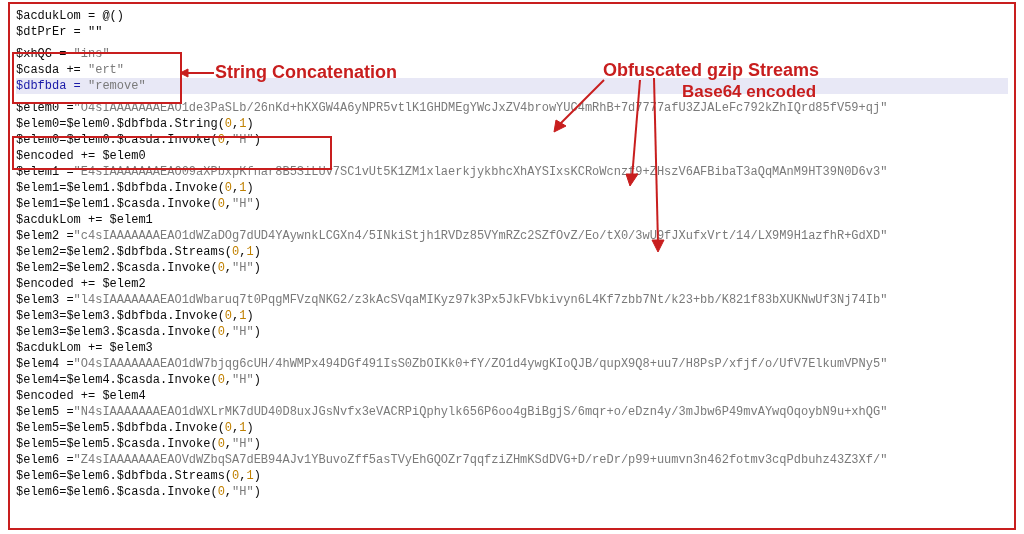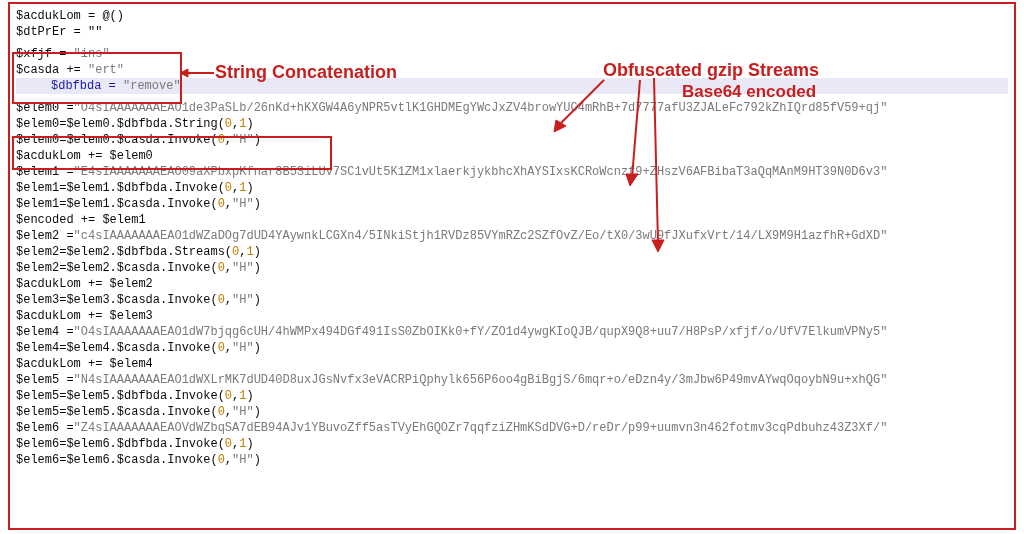--- a/index.html
+++ b/index.html
@@ -20,21 +20,21 @@
     .str { color:#7a7a7a; }
     .punc{ color:#0a0a0a; }
     .highlight-line { background:#e8e8f6; }
     .spacer { height:6px; }
     .small-box {
       position:absolute;
       border:2px solid #c81e1e;
       pointer-events:none;
     }
     .box1 { left:12px; top:52px; width:170px; height:52px; }
-    .kwblue { color:#1a1aa8;padding-left:35px; }
+    .kwblue { color:#1a1aa8; }
     .box2 { left:12px; top:136px; width:320px; height:34px; }
     
     
     .ann-label {
       position:absolute;
       color:#c81e1e;
       font-family:Arial,Helvetica,sans-serif;
       font-weight:700;
       white-space:nowrap;
     }
@@ -53,53 +53,55 @@
 <body>
 
 <div class="canvas">
 
   <div class="code-area">
 
     <div class="line"><span class="kw">$acdukLom = @()</span></div>
     <div class="line"><span class="kw">$dtPrEr = ""</span></div>
     <div class="spacer"></div>
 
-    <div class="line"><span class="kw">$xfjf = </span><span class="str">"ins"</span></div>
+    <div class="line"><span class="kw">$xhQG = </span><span class="str">"ins"</span></div>
     <div class="line"><span class="kw">$casda += </span><span class="str">"ert"</span></div>
     <div class="line highlight-line"><span class="kwblue">$dbfbda = </span><span class="str">"remove"</span></div>
     <div class="spacer"></div>
 
     <div class="line"><span class="kw">$elem0 =</span><span class="str">"O4sIAAAAAAAEAO1de3PaSLb/26nKd+hKXGW4A6yNPR5vtlK1GHDMEgYWcJxZV4browYUC4mRhB+7d7777afU3ZJALeFc792kZhIQrd85fV59+qj"</span></div>
     <div class="line"><span class="kw">$elem0=$elem0.$dbfbda.String(</span><span class="num">0</span><span class="punc">,</span><span class="num">1</span><span class="punc">)</span></div>
     <div class="line"><span class="kw">$elem0=$elem0.$casda.Invoke(</span><span class="num">0</span><span class="punc">,</span><span class="str">"H"</span><span class="punc">)</span></div>
-    <div class="line"><span class="kw">$acdukLom  += $elem0</span></div>
+    <div class="line"><span class="kw">$encoded  += $elem0</span></div>
 
     <div class="line"><span class="kw">$elem1 =</span><span class="str">"E4sIAAAAAAAEAO09aXPbxpKfnar8B5SiLUv7SC1vUt5K1ZM1xlaerkjykbhcXhAYSIxsKCRoWcnzf9+ZHszV6AFBibaT3aQqMAnM9HT39N0D6v3"</span></div>
     <div class="line"><span class="kw">$elem1=$elem1.$dbfbda.Invoke(</span><span class="num">0</span><span class="punc">,</span><span class="num">1</span><span class="punc">)</span></div>
     <div class="line"><span class="kw">$elem1=$elem1.$casda.Invoke(</span><span class="num">0</span><span class="punc">,</span><span class="str">"H"</span><span class="punc">)</span></div>
-    <div class="line"><span class="kw">$encoded += $elem1</span></div>
+    <div class="line"><span class="kw">$acdukLom += $elem1</span></div>
 
     <div class="line"><span class="kw">$elem2 =</span><span class="str">"c4sIAAAAAAAEAO1dWZaDOg7dUD4YAywnkLCGXn4/5INkiStjh1RVDz85VYmRZc2SZfOvZ/Eo/tX0/3wU9fJXufxVrt/14/LX9M9H1azfhR+GdXD"</span></div>
     <div class="line"><span class="kw">$elem2=$elem2.$dbfbda.Streams(</span><span class="num">0</span><span class="punc">,</span><span class="num">1</span><span class="punc">)</span></div>
     <div class="line"><span class="kw">$elem2=$elem2.$casda.Invoke(</span><span class="num">0</span><span class="punc">,</span><span class="str">"H"</span><span class="punc">)</span></div>
-    <div class="line"><span class="kw">$acdukLom += $elem2</span></div>
+    <div class="line"><span class="kw">$encoded += $elem2</span></div>
 
+    <div class="line"><span class="kw">$elem3 =</span><span class="str">"l4sIAAAAAAAEAO1dWbaruq7t0PqgMFVzqNKG2/z3kAcSVqaMIKyz97k3Px5JkFVbkivyn6L4Kf7zbb7Nt/k23+bb/K821f83bXUKNwUf3Nj74Ib"</span></div>
+    <div class="line"><span class="kw">$elem3=$elem3.$dbfbda.Invoke(</span><span class="num">0</span><span class="punc">,</span><span class="num">1</span><span class="punc">)</span></div>
     <div class="line"><span class="kw">$elem3=$elem3.$casda.Invoke(</span><span class="num">0</span><span class="punc">,</span><span class="str">"H"</span><span class="punc">)</span></div>
     <div class="line"><span class="kw">$acdukLom += $elem3</span></div>
 
     <div class="line"><span class="kw">$elem4 =</span><span class="str">"O4sIAAAAAAAEAO1dW7bjqg6cUH/4hWMPx494DGf491IsS0ZbOIKk0+fY/ZO1d4ywgKIoQJB/qupX9Q8+uu7/H8PsP/xfjf/o/UfV7ElkumVPNy5"</span></div>
     <div class="line"><span class="kw">$elem4=$elem4.$casda.Invoke(</span><span class="num">0</span><span class="punc">,</span><span class="str">"H"</span><span class="punc">)</span></div>
-    <div class="line"><span class="kw">$acdukLom += $elem4</span></div>
+    <div class="line"><span class="kw">$encoded += $elem4</span></div>
 
     <div class="line"><span class="kw">$elem5 =</span><span class="str">"N4sIAAAAAAAEAO1dWXLrMK7dUD40D8uxJGsNvfx3eVACRPiQphylk656P6oo4gBiBgjS/6mqr+o/eDzn4y/3mJbw6P49mvAYwqOqoybN9u+xhQG"</span></div>
     <div class="line"><span class="kw">$elem5=$elem5.$dbfbda.Invoke(</span><span class="num">0</span><span class="punc">,</span><span class="num">1</span><span class="punc">)</span></div>
     <div class="line"><span class="kw">$elem5=$elem5.$casda.Invoke(</span><span class="num">0</span><span class="punc">,</span><span class="str">"H"</span><span class="punc">)</span></div>
 
     <div class="line"><span class="kw">$elem6 =</span><span class="str">"Z4sIAAAAAAAEAOVdWZbqSA7dEB94AJv1YBuvoZff5asTVyEhGQOZr7qqfziZHmKSdDVG+D/reDr/p99+uumvn3n462fotmv3cqPdbuhz43Z3Xf/"</span></div>
-    <div class="line"><span class="kw">$elem6=$elem6.$dbfbda.Invoke(</span><span class="num">0</span><span class="punc">,</span><span class="num">1</span><span class="punc">)</span></div>
+    <div class="line"><span class="kw">$elem6=$elem6.$dbfbda.Streams(</span><span class="num">0</span><span class="punc">,</span><span class="num">1</span><span class="punc">)</span></div>
     <div class="line"><span class="kw">$elem6=$elem6.$casda.Invoke(</span><span class="num">0</span><span class="punc">,</span><span class="str">"H"</span><span class="punc">)</span></div>
 
   </div>
 
   <div class="small-box box1"></div>
   <div class="small-box box2"></div>
 
   <div class="ann-label ann-gzip">Obfuscated gzip Streams</div>
   <div class="ann-label ann-concat">String Concatenation</div>
   <div class="ann-label ann-b64">Base64 encoded</div>

